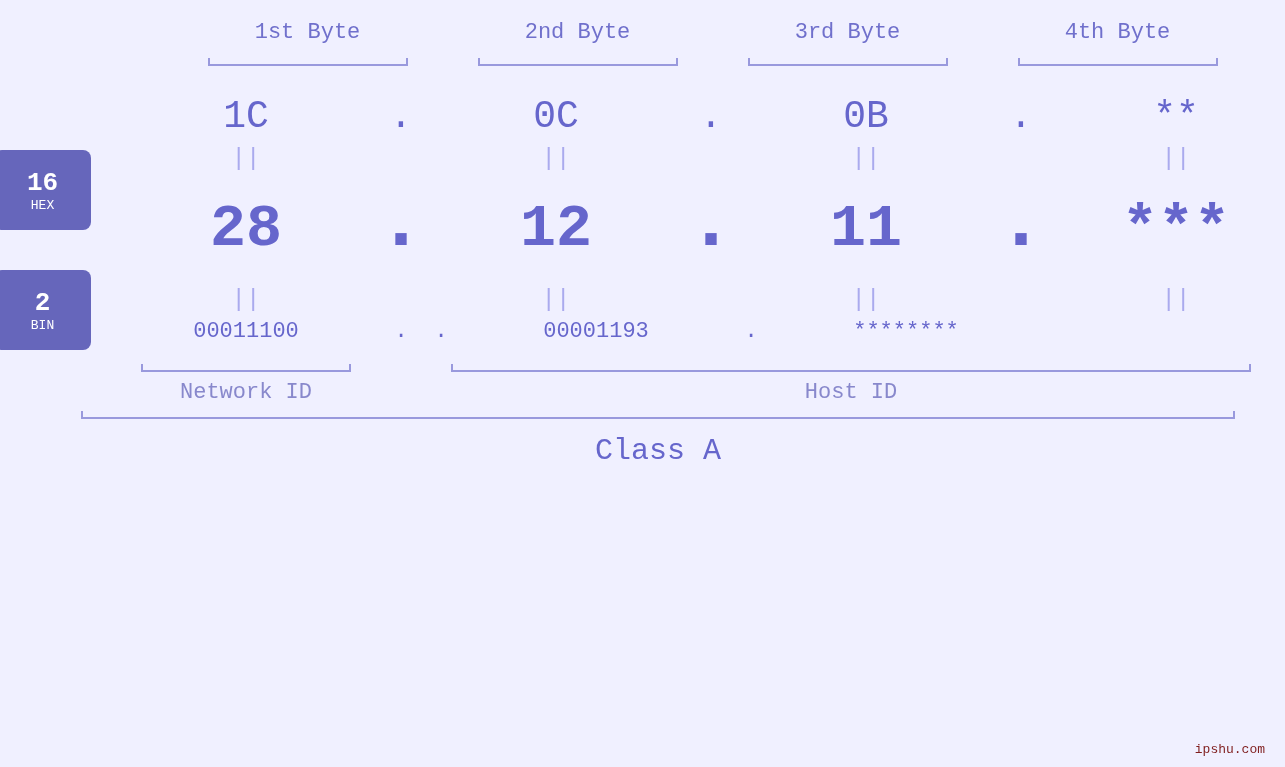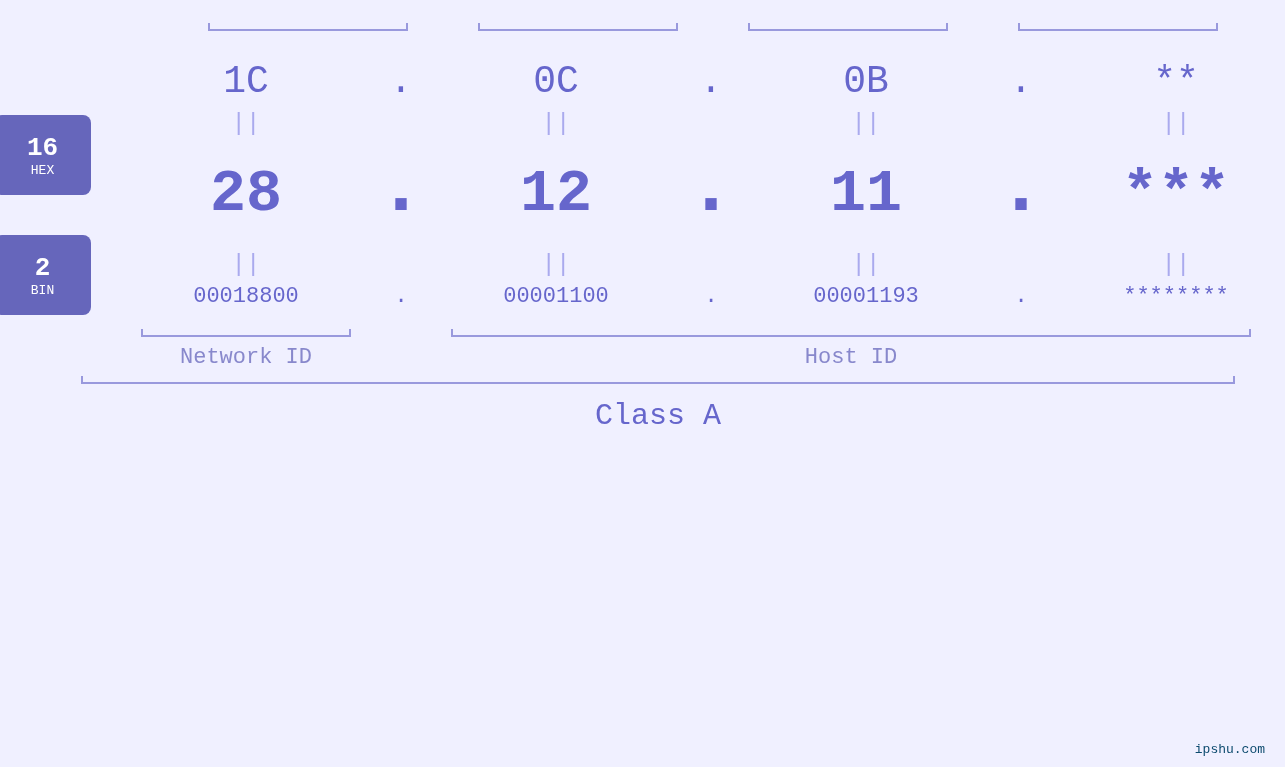--- a/index.html
+++ b/index.html
@@ -184,36 +184,42 @@
 
     .dot-hex { font-size: 38px; }
     .dot-dec { font-size: 80px; font-weight: bold; padding-bottom: 10px; }
     .dot-bin { font-size: 22px; }
 
     
     .watermark {
       position: absolute;
       bottom: 10px;
       right: 20px;
-      color: #0c4a6e;
+      color: #7f1d1d;
       font-size: 13px;
       font-family: 'Courier New', Courier, monospace;
     }
 
     
     .eq-symbol {
       font-size: 24px;
       color: #aaaaee;
     }
   </style>
 </head>
 <body>
 
 <div class="container">
 
+  <div class="byte-headers">
+    <div class="byte-header">1st Byte</div>
+    <div class="byte-header">2nd Byte</div>
+    <div class="byte-header">3rd Byte</div>
+    <div class="byte-header">4th Byte</div>
+  </div>
 
   <div class="bracket-row">
     <div class="bracket">
       <div class="bracket-line"></div>
     </div>
     <div class="bracket">
       <div class="bracket-line"></div>
     </div>
     <div class="bracket">
       <div class="bracket-line"></div>
@@ -288,23 +294,22 @@
         <div class="sep-symbol">
             <span class="eq-symbol">||</span>
           </div>
         <div style="width:40px;"></div>
         <div class="sep-symbol">
             <span class="eq-symbol">||</span>
           </div>
       </div>
 
       <div class="value-row bin-row">
-        <div class="cell bin-val">00018800</div>
+        <div class="cell bin-val">00011100</div>
         <div class="cell-dot dot-bin">.</div>
-        <div class="cell bin-val">00001100</div>
         <div class="cell-dot dot-bin">.</div>
         <div class="cell bin-val">00001193</div>
         <div class="cell-dot dot-bin">.</div>
         <div class="cell bin-val">********</div>
       </div>
 
       <div style="display:flex; align-items:flex-end; margin-top:8px;">
 
         <div style="width:270px; position:relative; height:20px;">
           <div style="position:absolute; bottom:0; left:30px; right:30px; height:2px; background:#9999dd;">

